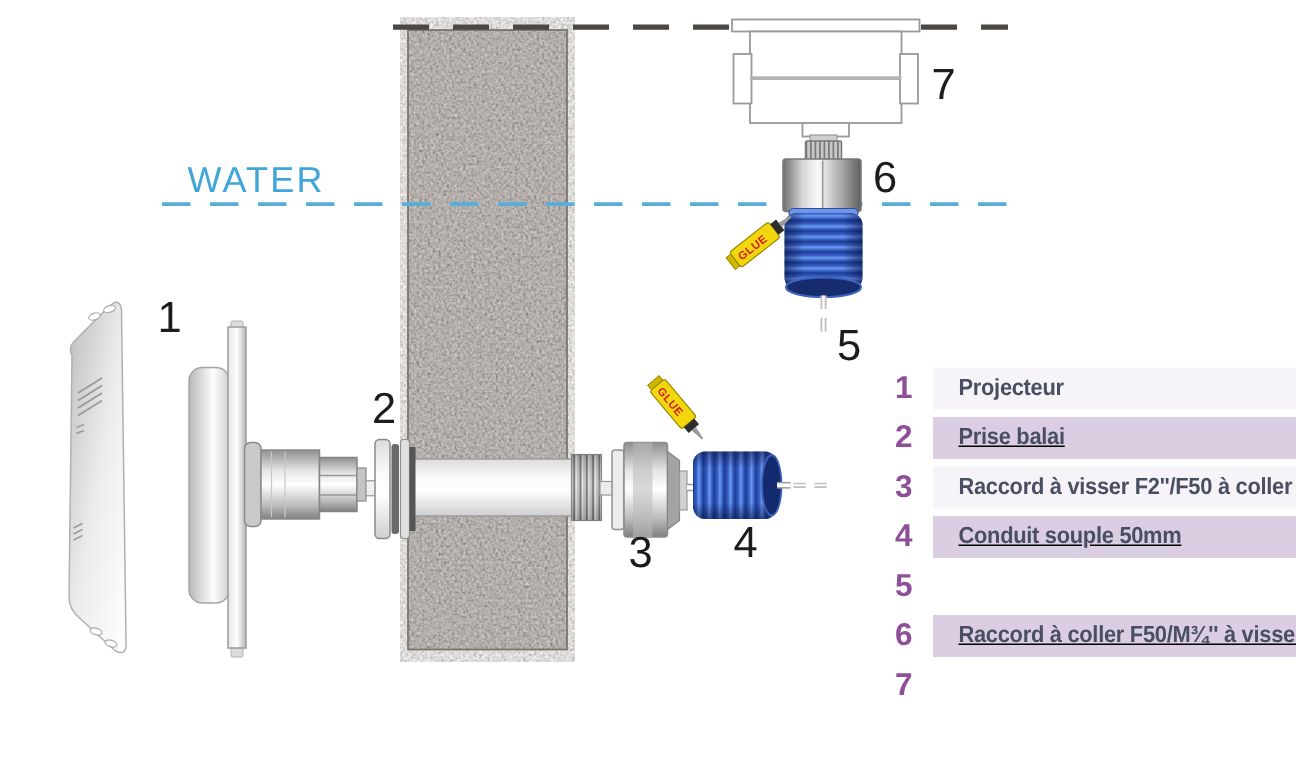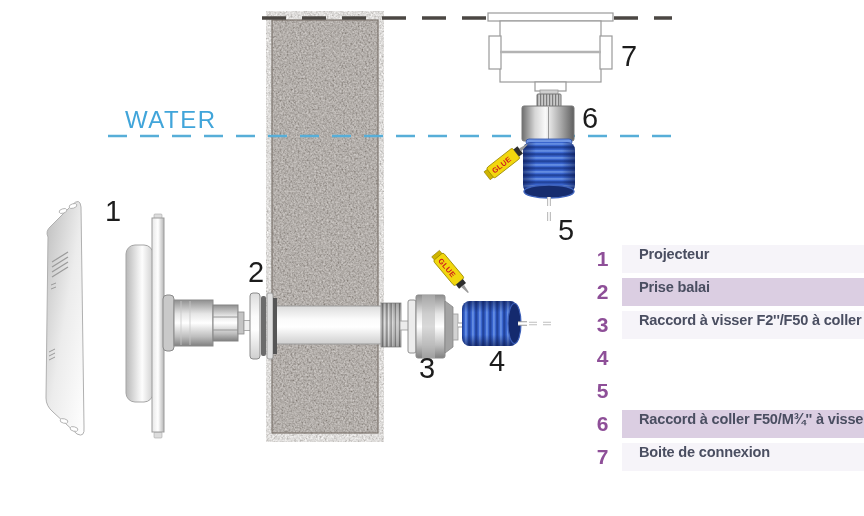--- a/index.html
+++ b/index.html
@@ -4,22 +4,22 @@
 <style>
   html,body{margin:0;padding:0;}
   body{width:864px;height:516px;background:#ffffff;position:relative;overflow:hidden;
        font-family:"Liberation Sans",sans-serif;}
   .stage{position:absolute;inset:0;}
   svg text{font-family:"Liberation Sans",sans-serif;}
   .legend{position:absolute;left:583px;top:245px;width:281px;}
   .lrow{display:flex;height:28px;margin-bottom:5px;}
   .lnum{width:39px;text-align:center;font-weight:700;font-size:21px;color:#8e4f98;
         line-height:28px;flex:0 0 39px;}
-  .lband{flex:1;background:#f6f4f9;display:flex;align-items:flex-start;padding-left:17px;}
-  .lrow.shaded .lband{background:#dbcee2;}
+  .lband{flex:1;background:#f6f4f9;display:flex;align-items:center;padding-left:17px;}
+  .lrow.shaded .lband{background:#dbcee2;text-decoration:underline;}
   .lband span{font-weight:700;font-size:15.5px;color:#4a4e61;letter-spacing:-0.2px;
         transform:scaleX(.94);transform-origin:left center;white-space:nowrap;}
 </style>
 </head>
 <body>
 
 <div class="stage">
 <svg width="864" height="516" viewBox="0 0 864 516" xmlns="http://www.w3.org/2000/svg">
   <defs>
     <filter id="speckle" x="-5%" y="-2%" width="110%" height="104%">
@@ -267,30 +267,30 @@
         </div>
   </div>
   <div class="lrow">
     <div class="lnum">3</div>
     <div class="lband">
           <span>Raccord à visser F2''/F50 à coller</span>
         </div>
   </div>
   <div class="lrow shaded">
     <div class="lnum">4</div>
+    <div class="lband">
+          <span>Conduit souple 50mm</span>
+        </div>
   </div>
   <div class="lrow">
     <div class="lnum">5</div>
   </div>
   <div class="lrow shaded">
     <div class="lnum">6</div>
     <div class="lband">
           <span>Raccord à coller F50/M¾'' à visser</span>
         </div>
   </div>
   <div class="lrow">
     <div class="lnum">7</div>
-    <div class="lband">
-          <span>Boite de connexion</span>
-        </div>
   </div>
 </div>
 </div>
 
 </body></html>

